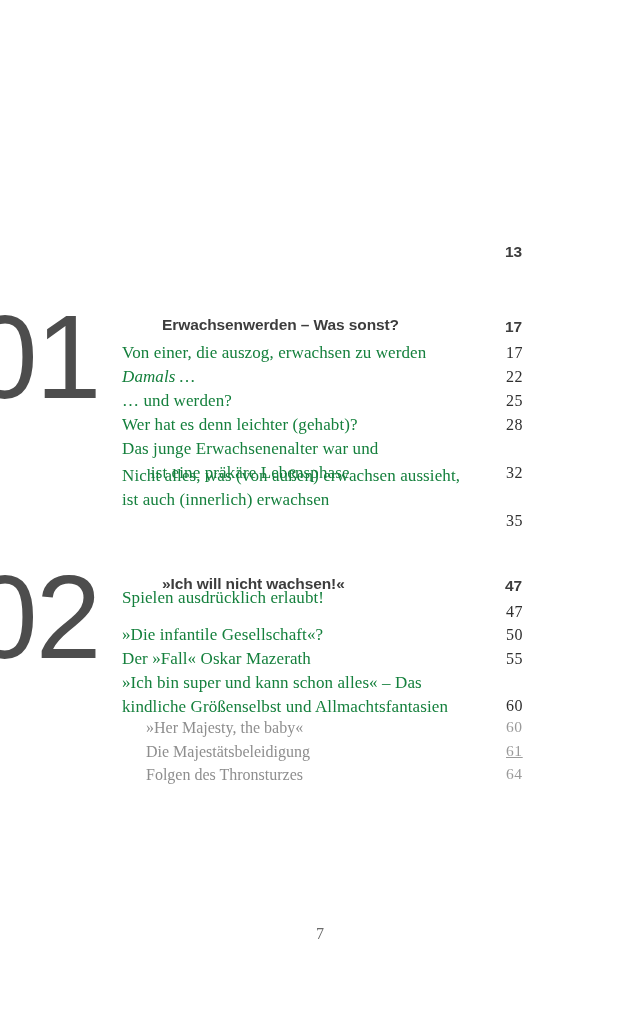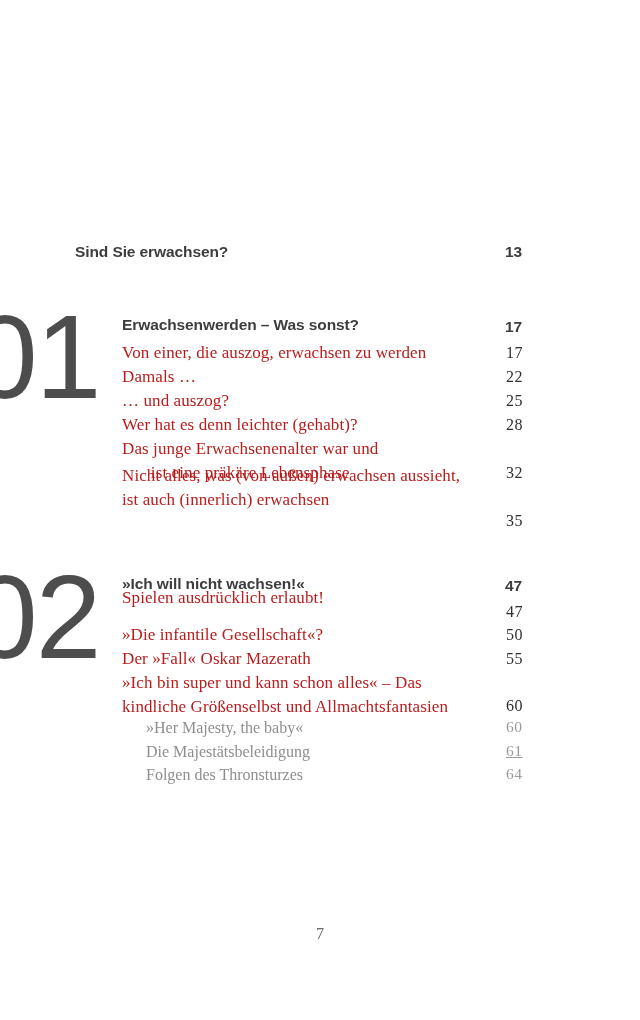--- a/index.html
+++ b/index.html
@@ -86,37 +86,38 @@
 
   
   .chapter-heading {
     position: absolute;
     font-family: "Liberation Sans", sans-serif;
     font-size: 15.5px;
     font-weight: bold;
     color: #3d3d3d;
     letter-spacing: -0.1px;
     white-space: nowrap;
+    margin-left: 40px;
   }
   .chapter-heading-page {
     position: absolute;
     left: 505px;
     font-family: "Liberation Sans", sans-serif;
     font-size: 15.5px;
     font-weight: bold;
     color: #3d3d3d;
   }
 
   
   .section-label {
     position: absolute;
     font-family: "Liberation Serif", serif;
     font-size: 17px;
     font-weight: 400;
-    color: #b91c1c;
+    color: #15803d;
     white-space: pre-line;
     line-height: 24px;
     letter-spacing: 0.1px;
   }
   .section-page {
     position: absolute;
     left: 506px;
     font-family: "Liberation Serif", serif;
     font-size: 16px;
     font-weight: 400;
@@ -157,35 +158,34 @@
   }
 </style>
 </head>
 <body>
 
 <div class="page">
 
 
   <div id="front-matter-container">
       <div class="entry front-entry" style="top: 243px; left: 0px; width: 640px; height: 22px;">
-        <div class="label" style="left: 75px;">Sind Sie erwachsen?</div>
         <div class="pageno" style="left: 505px;">13</div>
       </div>
     </div>
 
   <div id="chapters-container">
       <div>
         <div class="chapter-number" style="top: 298px; left: -28px;">01</div>
         <div class="chapter-heading" style="top: 316px; left: 122px;">Erwachsenwerden – Was sonst?</div>
         <div class="chapter-heading-page" style="top: 318px;">17</div>
         <div class="section-label" style="top: 341px; left: 122px;">Von einer, die auszog, erwachsen zu werden</div>
         <div class="section-page" style="top: 344px;">17</div>
-        <div class="section-label" style="top: 365px; left: 122px;">Damals …</div>
+        <div class="section-label" style="top: 365px; left: 122px; font-style: italic;">Damals …</div>
         <div class="section-page" style="top: 368px;">22</div>
-        <div class="section-label" style="top: 389px; left: 122px;">… und auszog?</div>
+        <div class="section-label" style="top: 389px; left: 122px;">… und werden?</div>
         <div class="section-page" style="top: 392px;">25</div>
         <div class="section-label" style="top: 413px; left: 122px;">Wer hat es denn leichter (gehabt)?</div>
         <div class="section-page" style="top: 416px;">28</div>
         <div class="section-label" style="top: 437px; left: 122px; text-align: center;">Das junge Erwachsenenalter war und
 ist eine präkäre Lebensphase</div>
         <div class="section-page" style="top: 464px;">32</div>
         <div class="section-label" style="top: 464px; left: 122px;">Nicht alles, was (von außen) erwachsen aussieht,
 ist auch (innerlich) erwachsen</div>
         <div class="section-page" style="top: 512px;">35</div>
       </div>

